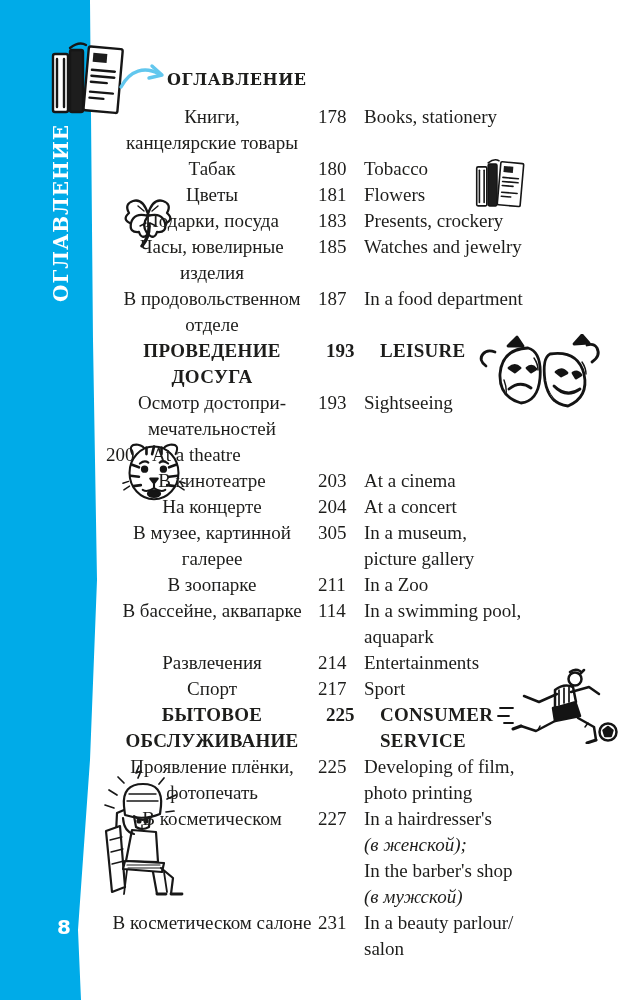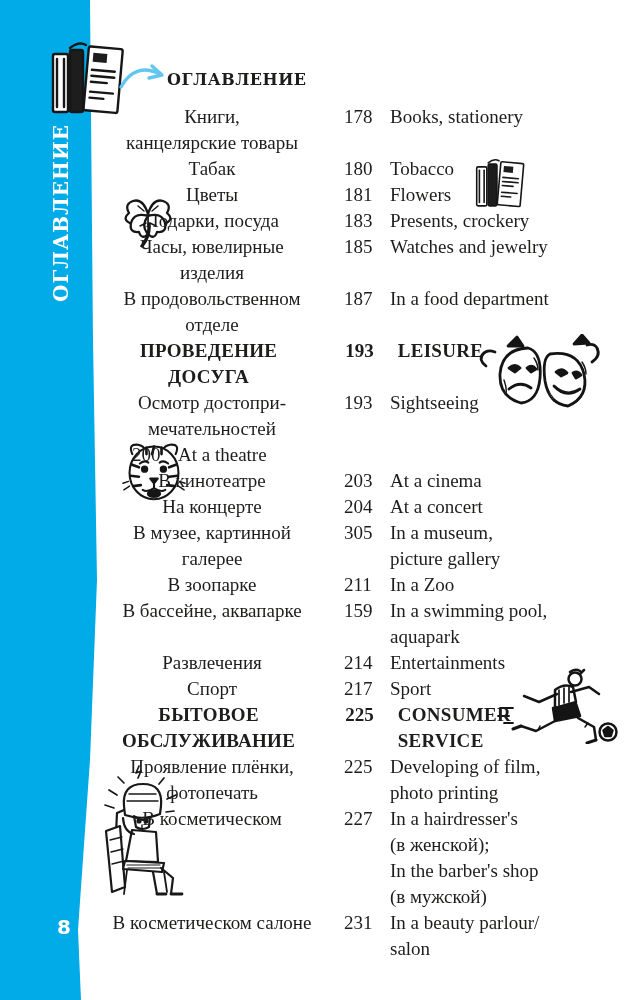--- a/index.html
+++ b/index.html
@@ -13,25 +13,25 @@
           color:#fff;font-weight:bold;font-size:20px;letter-spacing:1px;
           font-family:"DejaVu Serif",serif;line-height:28px;}
   .pagenum{position:absolute;left:57px;top:915px;color:#fff;font-weight:bold;font-size:20px;
            font-family:"DejaVu Sans",sans-serif;}
   .title{position:absolute;left:167px;top:70px;font-weight:bold;font-size:16px;
          letter-spacing:.5px;font-family:"DejaVu Serif",serif;}
   
   .toc{position:absolute;left:106px;top:104px;width:524px;}
   .row{display:flex;line-height:26px;font-size:19px;}
   .ru{width:212px;text-align:center;white-space:pre-line;}
-  .pg{width:46px;margin-left:26px;}
+  .pg{width:46px;}
   .en{width:240px;white-space:pre-line;}
   .h{font-weight:bold;gap:8px;}
   .h .ru,.h .en{letter-spacing:.3px;}
-  .it{margin-top:8px;}
+  .it{font-style:italic;margin-top:8px;}
   
   .ill{position:absolute;}
   #i-books1{left:46px;top:36px;width:92px;height:84px;}
   #i-arrow{left:118px;top:62px;width:52px;height:30px;}
   #i-clover{left:120px;top:184px;width:56px;height:64px;}
   #i-books2{left:472px;top:146px;width:62px;height:74px;}
   #i-masks{left:478px;top:334px;width:126px;height:88px;}
   #i-tiger{left:122px;top:438px;width:64px;height:68px;}
   #i-player{left:496px;top:668px;width:122px;height:76px;}
   #i-dryer{left:94px;top:760px;width:96px;height:140px;}
@@ -241,21 +241,21 @@
         <div class="en">In a museum,
 picture gallery</div>
       </div>
     <div class="row">
         <div class="ru">В зоопарке</div>
         <div class="pg">211</div>
         <div class="en">In a Zoo</div>
       </div>
     <div class="row">
         <div class="ru">В бассейне, аквапарке</div>
-        <div class="pg">159</div>
+        <div class="pg">114</div>
         <div class="en">In a swimming pool,
 aquapark</div>
       </div>
     <div class="row">
         <div class="ru">Развлечения</div>
         <div class="pg">214</div>
         <div class="en">Entertainments</div>
       </div>
     <div class="row">
         <div class="ru">Спорт</div>

